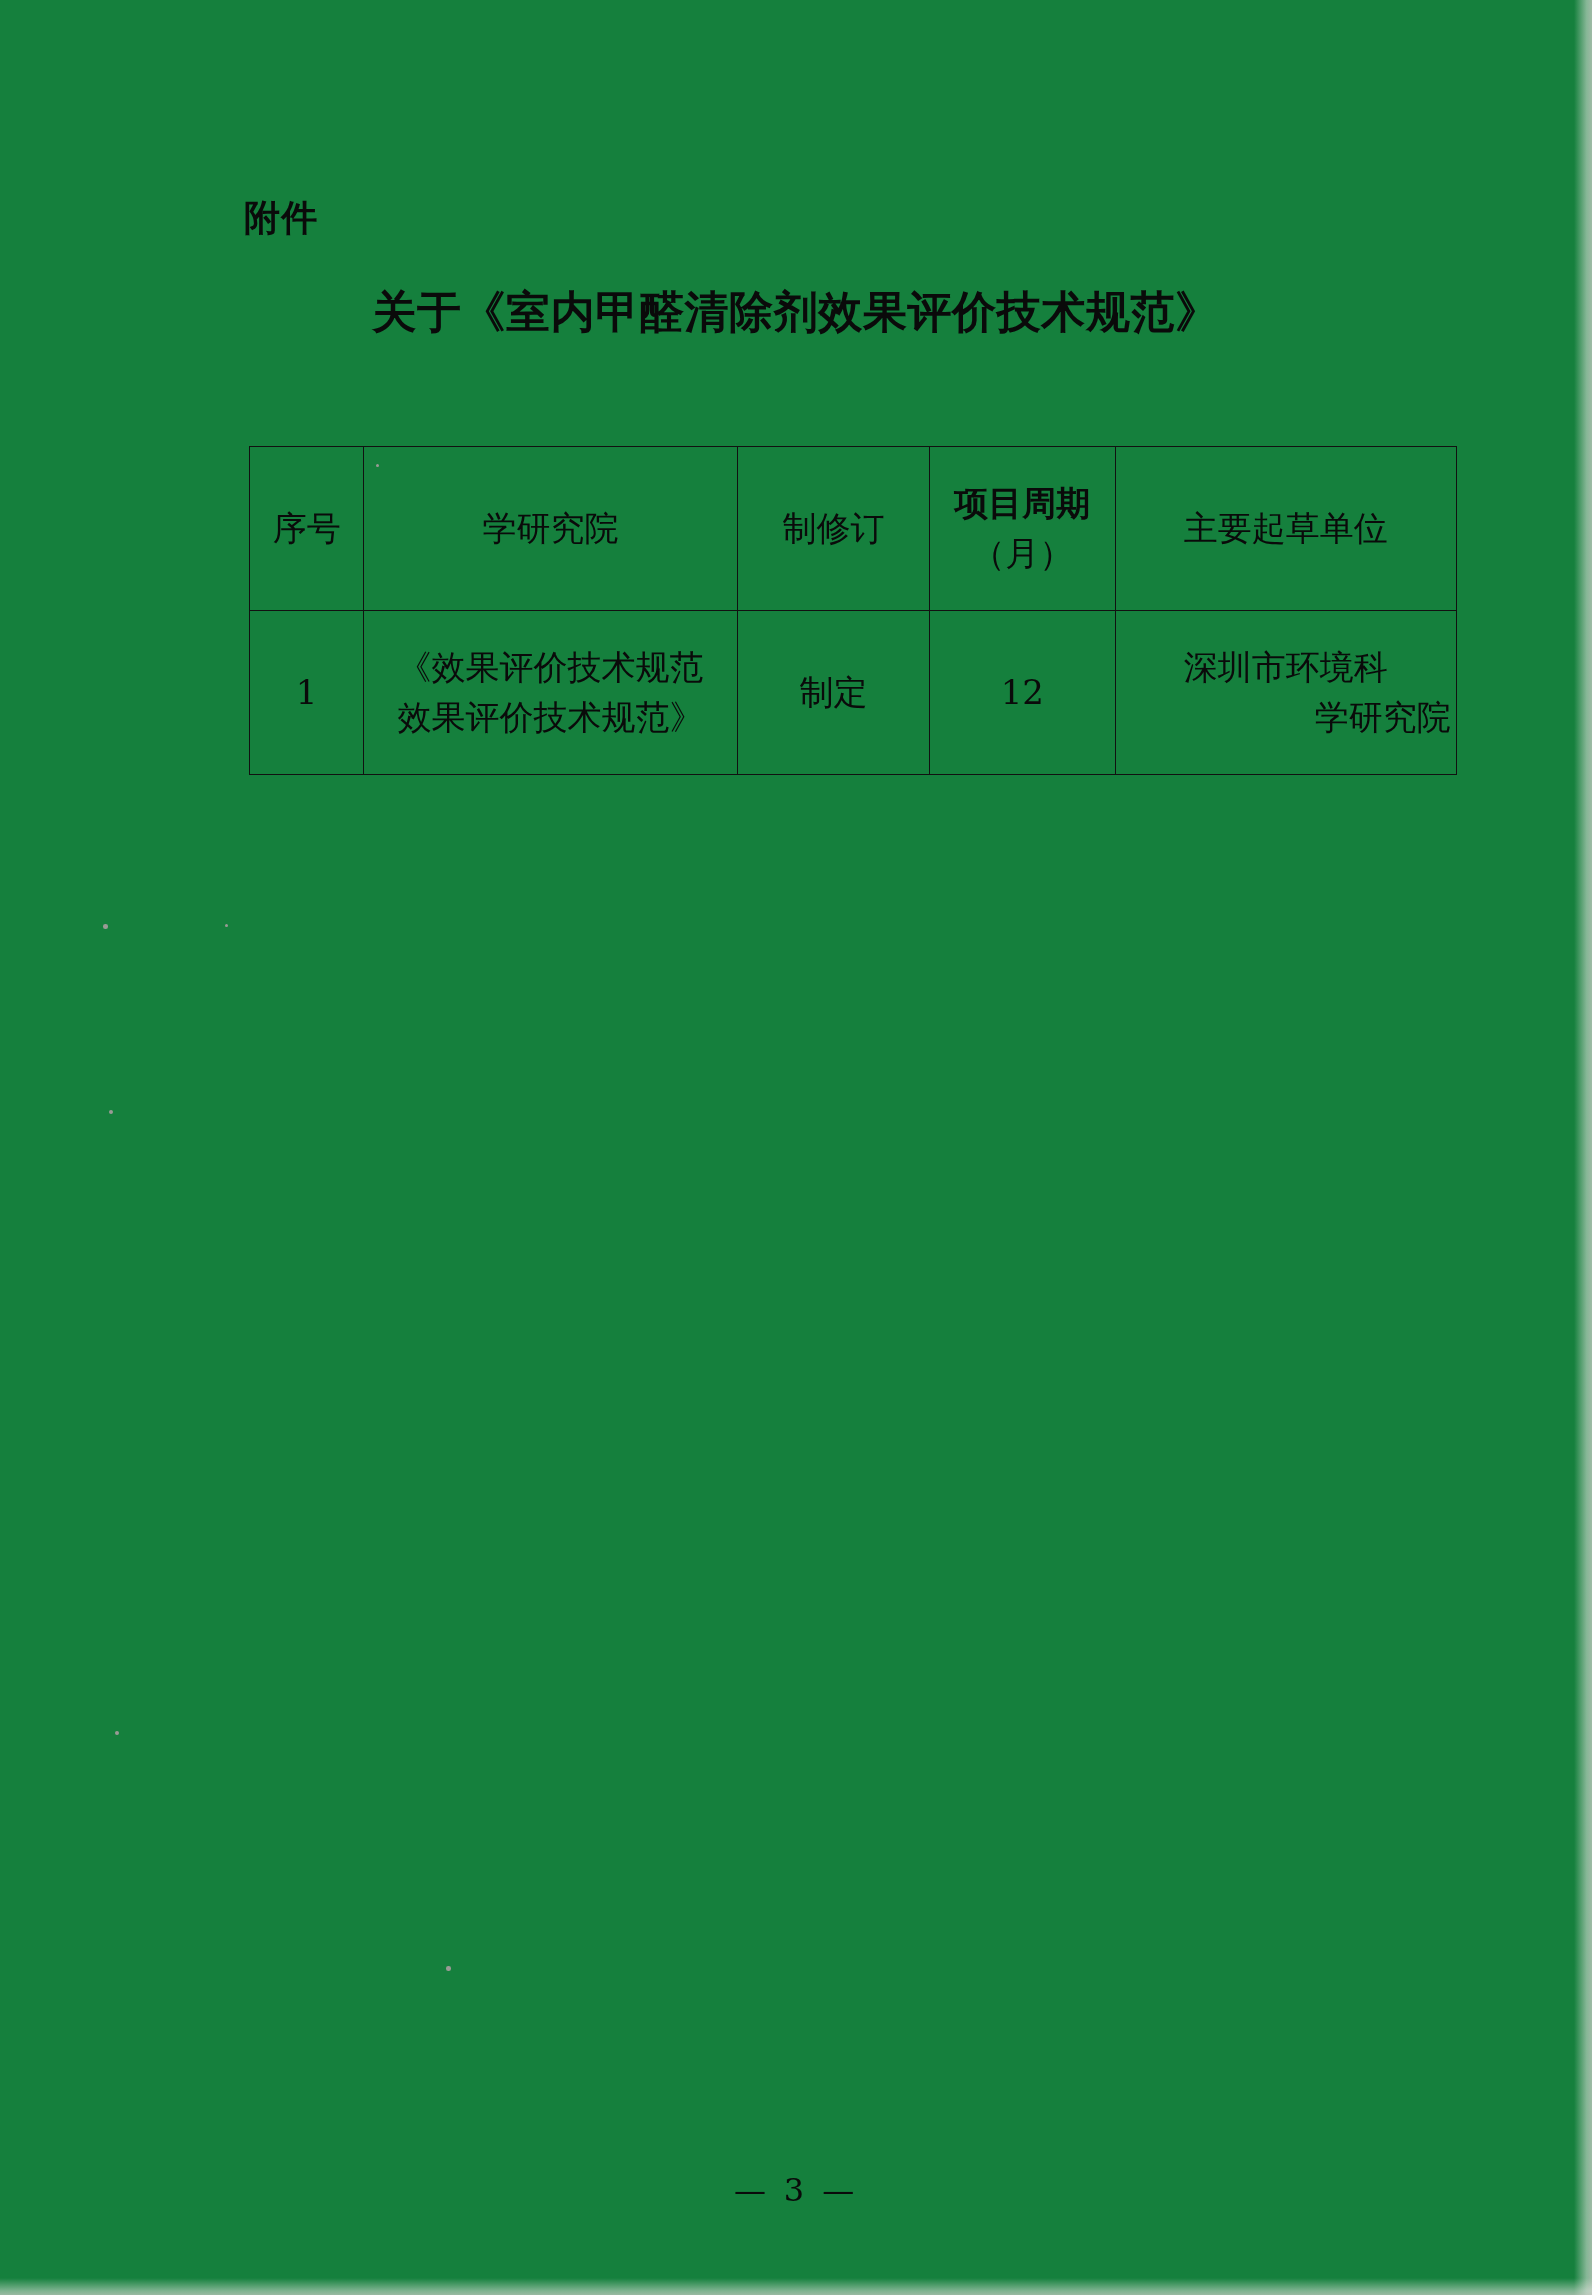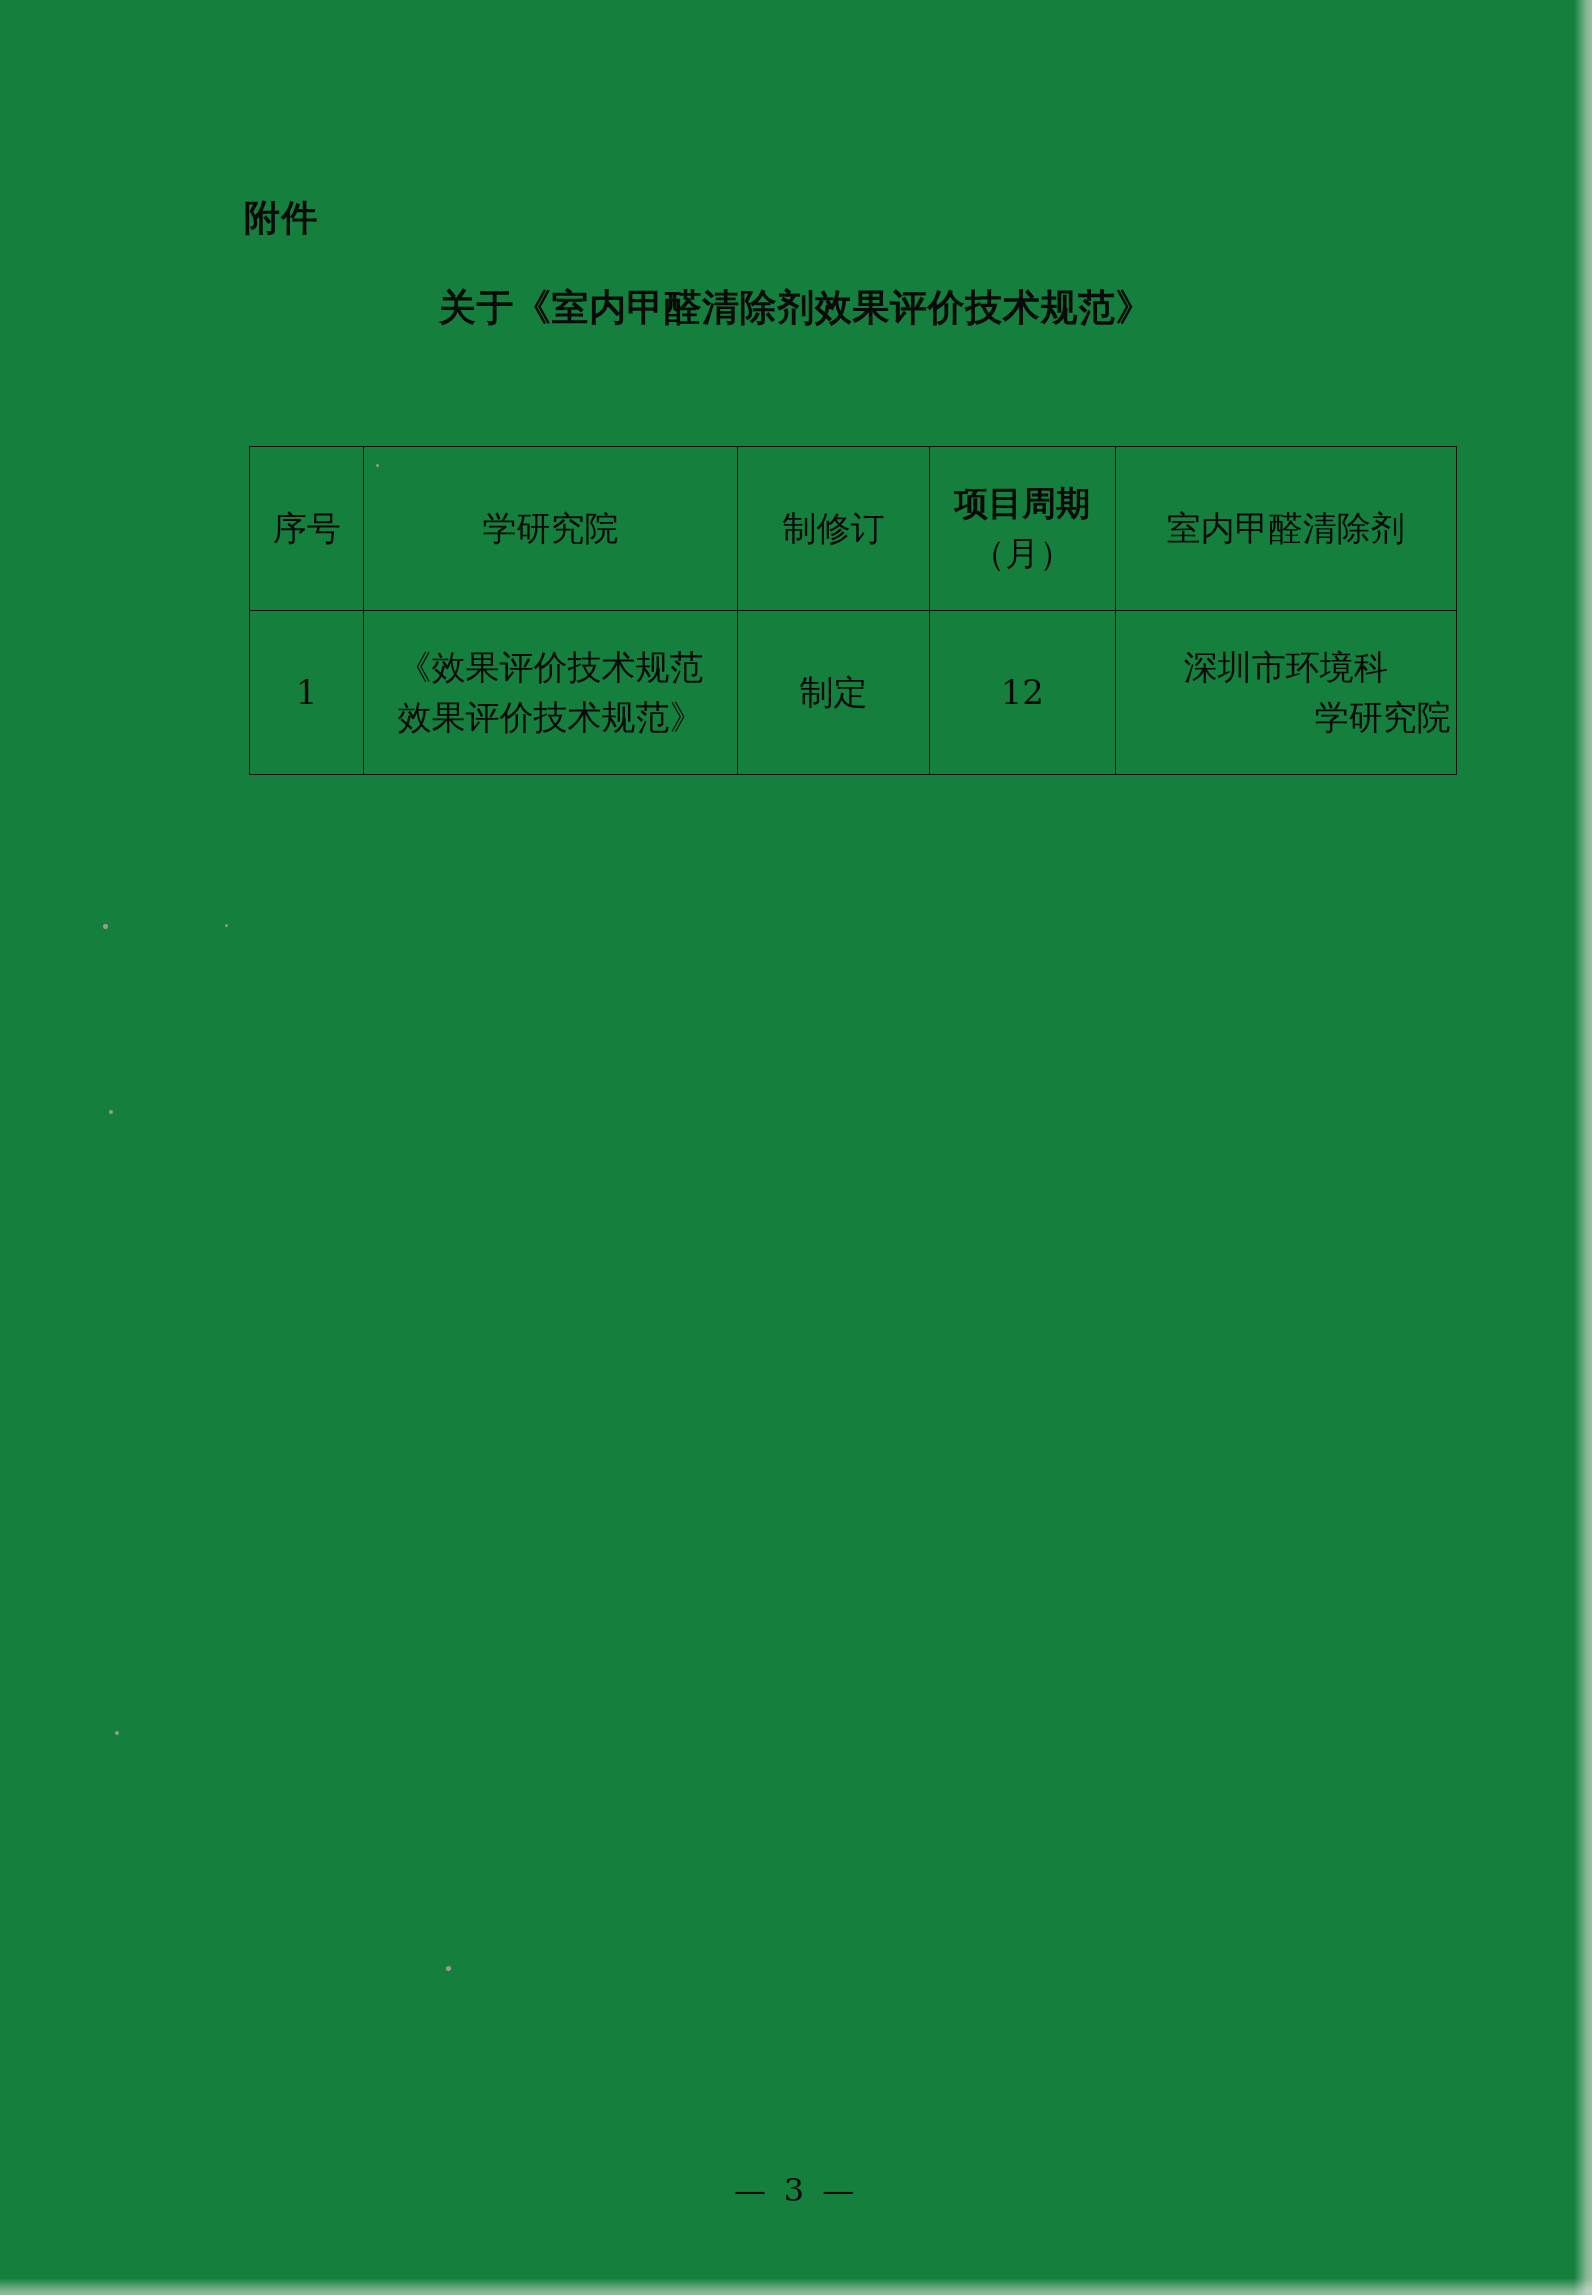--- a/index.html
+++ b/index.html
@@ -60,21 +60,21 @@
     font-family: "DejaVu Sans", "Liberation Sans", sans-serif;
   }
 
   .doc-title {
     position: absolute;
     left: 0;
     width: 1592px;
     text-align: center;
     font-family: "DejaVu Sans", "Liberation Sans", sans-serif;
     font-weight: 700;
-    font-size: 37px;
+    font-size: 44px;
     letter-spacing: 0.6px;
   }
   .doc-title.line1 { top: 283px; }
   .doc-title.line2 { top: 372px; }
 
   
   table.listing {
     position: absolute;
     left: 249px;
     top: 446px;
@@ -149,21 +149,21 @@
     <table class="listing">
       <thead>
         <tr>
           <td class="col-no">序号</td>
           <td class="col-name">学研究院</td>
           <td class="col-type">制修订</td>
           <td class="col-period">
             <span class="hdr-period-l1">项目周期</span>
             <span class="hdr-period-l2">（月）</span>
           </td>
-          <td class="col-unit">室内甲醛清除剂</td>
+          <td class="col-unit">主要起草单位</td>
         </tr>
       </thead>
       <tbody>
         <tr>
           <td class="col-no num-cell">1</td>
           <td class="col-name cell-name">
             <span class="cell-name-l1">《效果评价技术规范</span>
             <span class="cell-name-l2">效果评价技术规范》</span>
           </td>
           <td class="col-type">制定</td>

